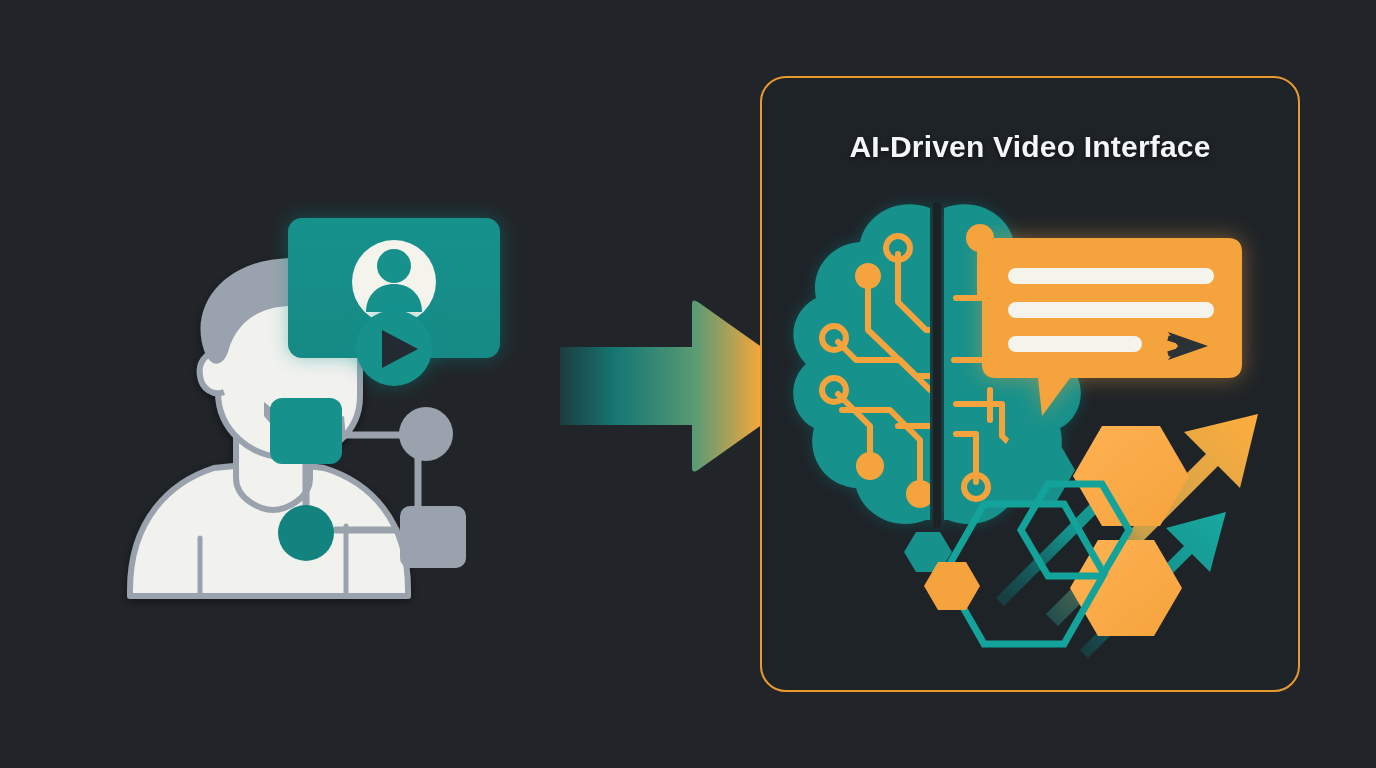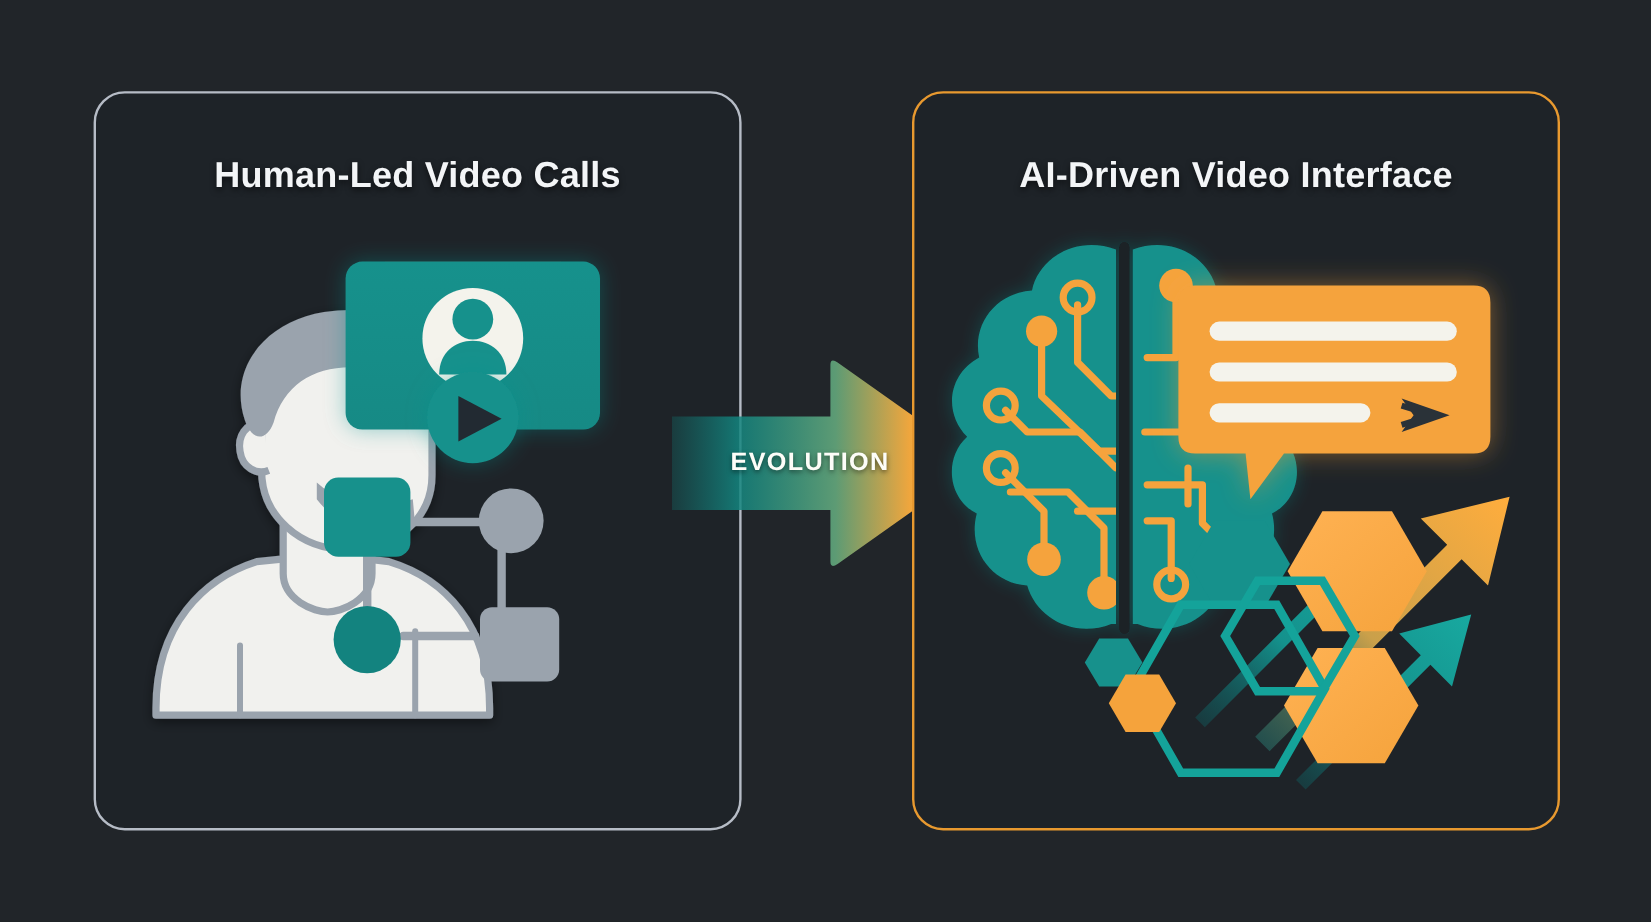--- a/index.html
+++ b/index.html
@@ -96,23 +96,20 @@
     top: 190px;
     width: 500px;
     height: 470px;
   }
 </style>
 </head>
 <body>
 
 <div id="stage">
 
-  <div class="panel" id="panel-left">
-    <div class="panel-title">Human-Led Video Calls</div>
-  </div>
 
   <svg id="left-art" viewBox="0 0 540 420">
     <defs>
       <linearGradient id="cardGrad" x1="0" y1="0" x2="0" y2="1">
         <stop offset="0" stop-color="#17918c"></stop>
         <stop offset="1" stop-color="#138a85"></stop>
       </linearGradient>
       <filter id="softShadow" x="-40%" y="-40%" width="180%" height="180%">
         <feDropShadow dx="0" dy="3" stdDeviation="5" flood-color="#000" flood-opacity="0.45"></feDropShadow>
       </filter>
@@ -176,21 +173,20 @@
       <linearGradient id="arrowGrad" x1="0" y1="0" x2="1" y2="0">
         <stop offset="0" stop-color="#0f7c78" stop-opacity="0.28"></stop>
         <stop offset="0.22" stop-color="#13857f" stop-opacity="0.85"></stop>
         <stop offset="0.55" stop-color="#5d9b74"></stop>
         <stop offset="0.80" stop-color="#f0a63d"></stop>
         <stop offset="1" stop-color="#f6b153"></stop>
       </linearGradient>
     </defs>
     <path d="M4 47 L136 47 L136 4 Q136 -2 142 2 L248 77 Q256 86 248 95 L142 170 Q136 174 136 168 L136 125 L4 125 Z" fill="url(#arrowGrad)"></path>
   </svg>
-  <div id="evolution-label">EVOLUTION</div>
 
   <div class="panel" id="panel-right">
     <div class="panel-title">AI-Driven Video Interface</div>
   </div>
 
   <svg id="right-art" viewBox="0 0 500 470">
     <defs>
       <linearGradient id="arrowTeal" x1="0" y1="1" x2="1" y2="0">
         <stop offset="0" stop-color="#0e5f62" stop-opacity="0.35"></stop>
         <stop offset="0.5" stop-color="#14918c"></stop>

